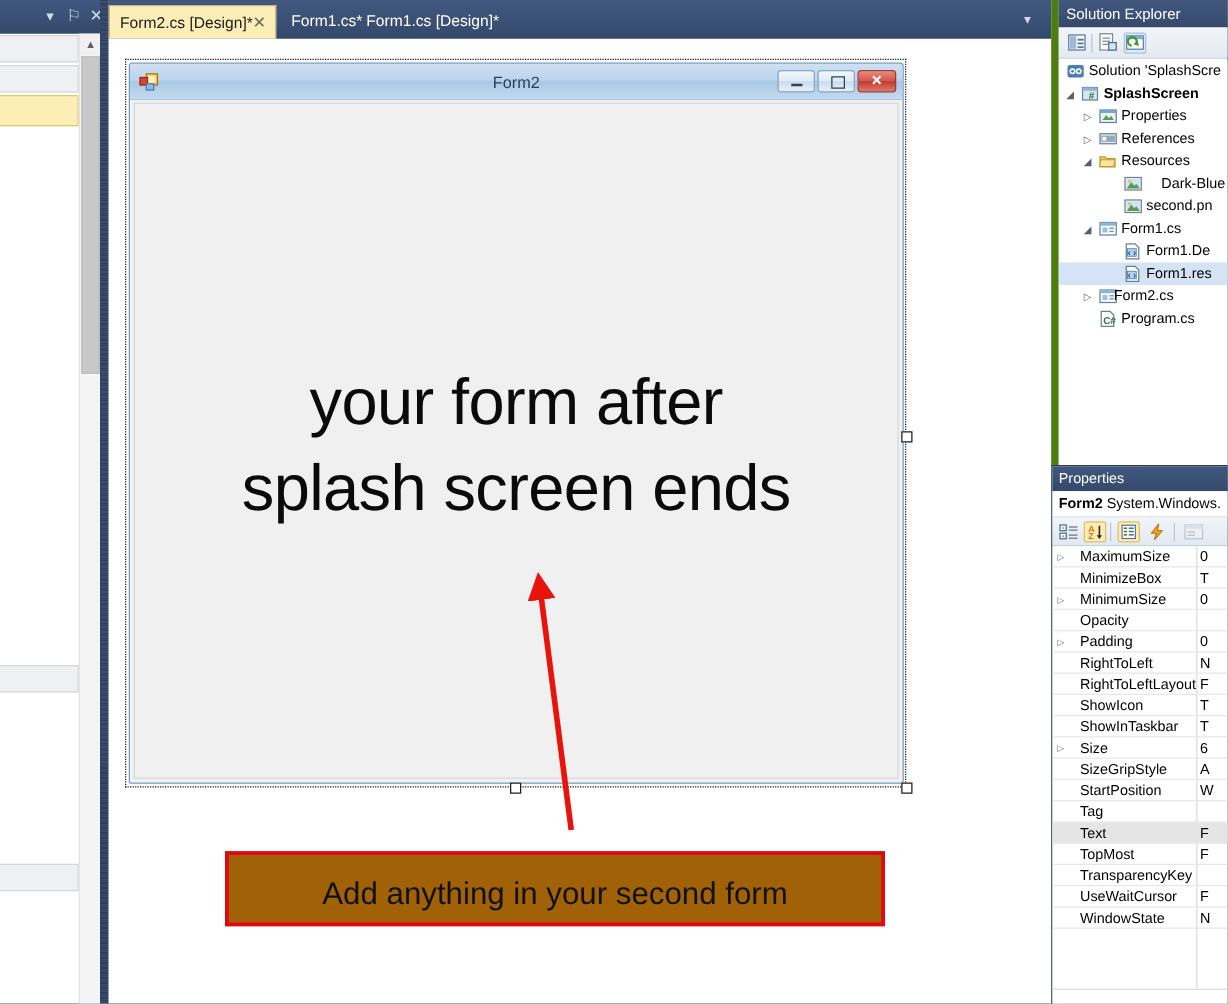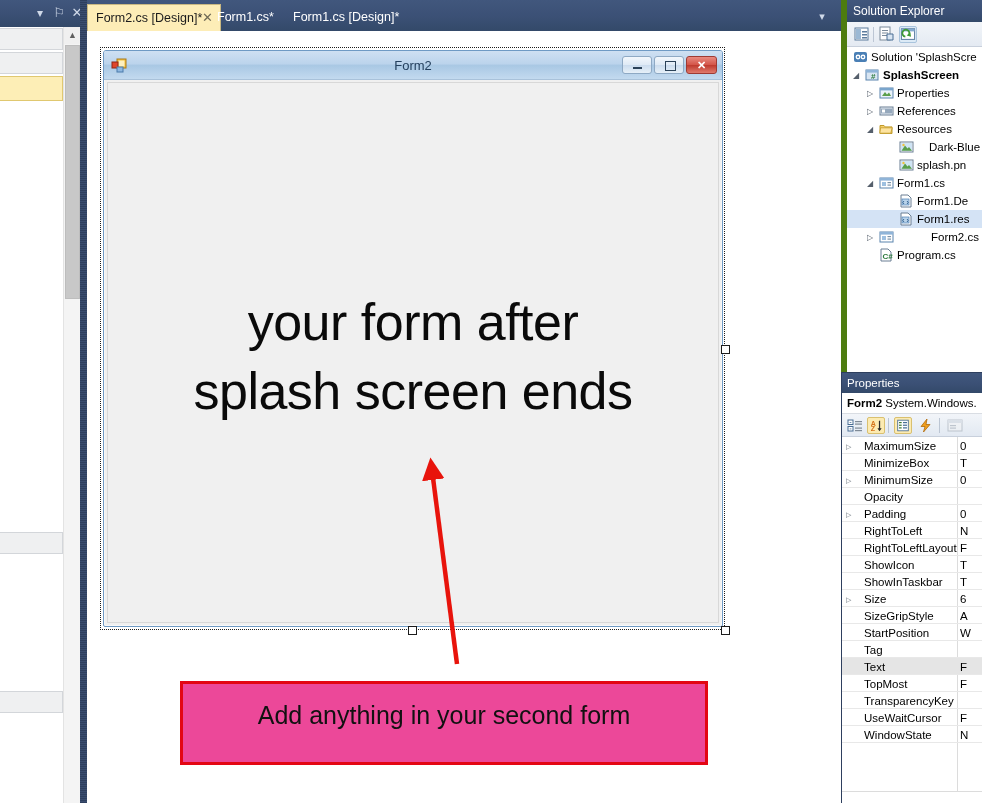--- a/index.html
+++ b/index.html
@@ -106,21 +106,21 @@
     color: #1b1b1b;
     padding-right: 22px;
   }
   #tab-active-label { font-size: 12.5px; }
   #tab-close {
     position: absolute; right: 5px; top: 5px;
     width: 15px; height: 15px;
     color: #6f6a55; font-size: 13px; line-height: 15px; text-align: center;
     font-weight: 400;
   }
-  #tab-2 { left: 122px; }
+  #tab-2 { left: 138px; }
   #tab-3 { left: 198px; }
 
   #tabstrip-dropdown {
     position: absolute; right: 12px; top: 9px;
     width: 14px; height: 14px;
     color: #cfd9e8; font-size: 11px; line-height: 14px; text-align: center;
   }
 
   
   #designer {
@@ -217,22 +217,22 @@
   #h-b   { left: 321px; top: 595px; }
 
   
   #annotation-arrow {
     position: absolute; left: 0; top: 0;
     width: 982px; height: 803px;
     pointer-events: none;
   }
   #callout-box {
     position: absolute; left: 180px; top: 681px;
-    width: 528px; height: 84px;
-    background: #ec4899;
+    width: 528px; height: 60px;
+    background: #a16207;
     border: 3px solid #e30613;
   }
   #callout-text {
     position: absolute; left: 0; right: 0; top: 0; bottom: 0;
     line-height: 62px;
     text-align: center;
     font-size: 25px;
     color: #111111;
   }
 
@@ -552,21 +552,21 @@
           </svg>
           <span class="tree-lbl" style="left: 82px;">Dark-Blue</span>
         </div>
         <div class="tree-row">
           <svg viewBox="0 0 15 14" class="tree-ico" style="position: absolute; left: 52px;">
             <rect x="1" y="2" width="13" height="10" fill="#ffffff" stroke="#6a7f94" stroke-width="1"></rect>
             <rect x="2" y="3" width="11" height="8" fill="#cfe4f5"></rect>
             <polygon points="2.5,10.8 6,5.5 8.5,8.5 10,7 13,10.8" fill="#5a9e4a"></polygon>
             <circle cx="4.5" cy="5" r="1.2" fill="#f0c23a"></circle>
           </svg>
-          <span class="tree-lbl" style="left: 70px;">splash.pn</span>
+          <span class="tree-lbl" style="left: 70px;">second.pn</span>
         </div>
         <div class="tree-row">
           <span class="tree-exp" style="left: 20px;">◢</span>
           <svg viewBox="0 0 15 14" class="tree-ico" style="position: absolute; left: 32px;">
             <rect x="1" y="2" width="13" height="10" fill="#ffffff" stroke="#5a84ad" stroke-width="1"></rect>
             <rect x="1" y="2" width="13" height="2.6" fill="#8fb4d8"></rect>
             <rect x="3" y="6" width="4" height="4" fill="#9ec0e0"></rect>
             <rect x="8.5" y="6" width="3.5" height="1.2" fill="#7d93a8"></rect>
             <rect x="8.5" y="8.5" width="3.5" height="1.2" fill="#7d93a8"></rect>
           </svg>
@@ -592,21 +592,21 @@
         </div>
         <div class="tree-row">
           <span class="tree-exp" style="left: 20px;">▷</span>
           <svg viewBox="0 0 15 14" class="tree-ico" style="position: absolute; left: 32px;">
             <rect x="1" y="2" width="13" height="10" fill="#ffffff" stroke="#5a84ad" stroke-width="1"></rect>
             <rect x="1" y="2" width="13" height="2.6" fill="#8fb4d8"></rect>
             <rect x="3" y="6" width="4" height="4" fill="#9ec0e0"></rect>
             <rect x="8.5" y="6" width="3.5" height="1.2" fill="#7d93a8"></rect>
             <rect x="8.5" y="8.5" width="3.5" height="1.2" fill="#7d93a8"></rect>
           </svg>
-          <span class="tree-lbl" style="left: 44px; margin-left: 40px;">Form2.cs</span>
+          <span class="tree-lbl" style="left: 44px;">Form2.cs</span>
         </div>
         <div class="tree-row">
           <svg viewBox="0 0 15 14" class="tree-ico" style="position: absolute; left: 32px;">
             <path d="M2 1 l7 0 l3 3 l0 9 l-10 0 z" fill="#ffffff" stroke="#6a7f94" stroke-width="1"></path>
             <text x="3.5" y="11" font-family="Liberation Sans" font-size="8" fill="#2c7a3d" font-weight="bold">C#</text>
           </svg>
           <span class="tree-lbl" style="left: 50px;">Program.cs</span>
         </div>
       </div>
   </div>

